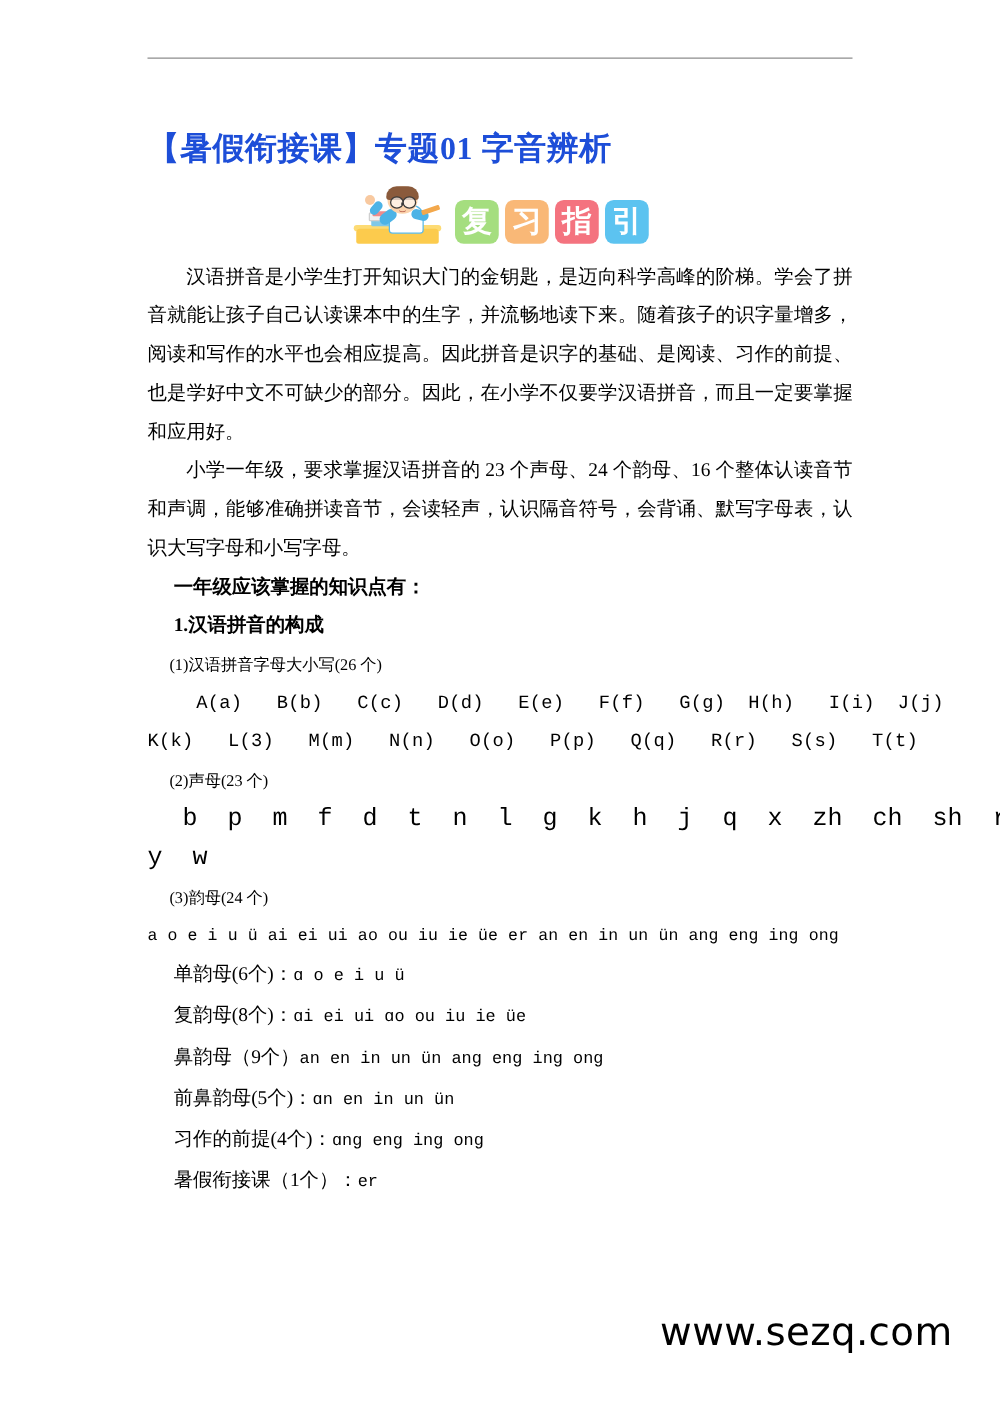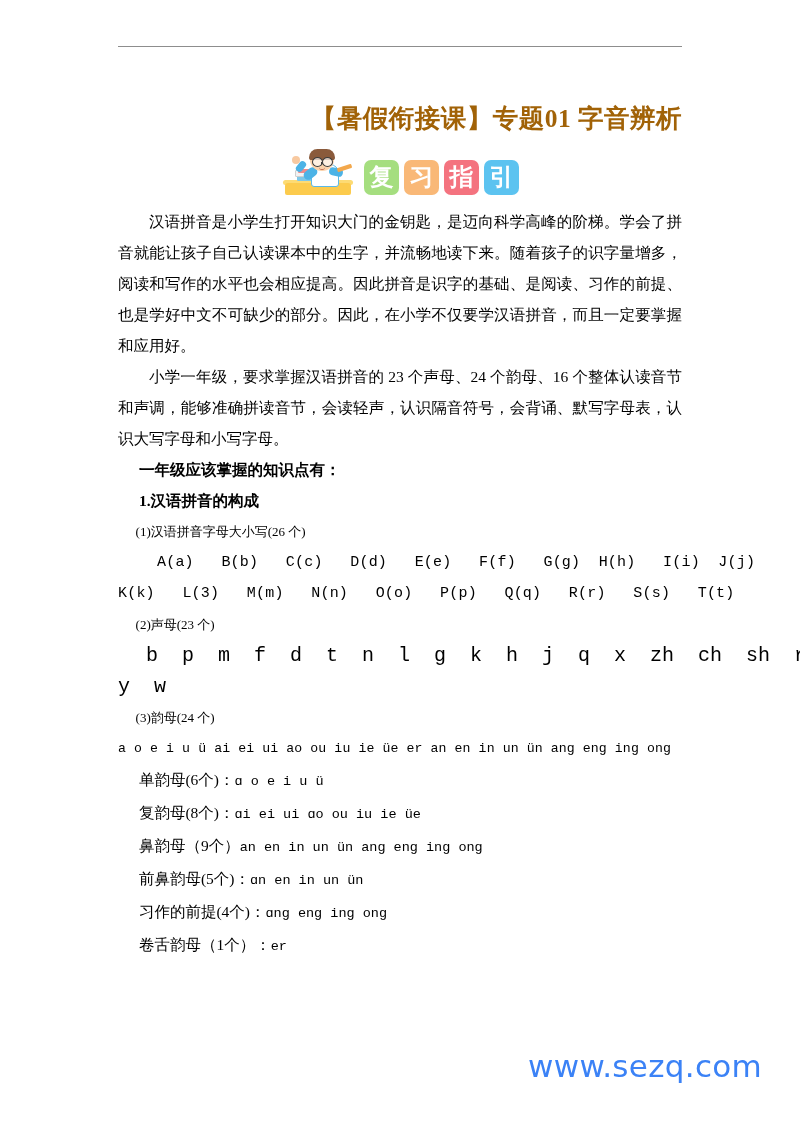--- a/index.html
+++ b/index.html
@@ -40,23 +40,23 @@
     top: 103px;
     width: 564px;
   }
 
   
   .doc-title {
     font-family: "Liberation Serif", "DejaVu Serif", serif;
     font-size: 25.5px;
     font-weight: bold;
     letter-spacing: 0.5px;
-    text-align: right;
+    text-align: left;
     line-height: 1.28;
-    color: #a16207;
+    color: #1d4ed8;
     white-space: nowrap;
   }
 
   
   .badge-row {
     margin-top: 13px;
     height: 46px;
     display: flex;
     align-items: flex-end;
     justify-content: center;
@@ -277,21 +277,21 @@
     font-size: 13.5px;
   }
 
   
   .watermark {
     position: absolute;
     right: 38px;
     top: 1048px;
     font-family: "DejaVu Sans", "Liberation Sans", sans-serif;
     font-size: 31px;
-    color: #3b82f6;
+    color: #000000;
     letter-spacing: 0.3px;
     white-space: nowrap;
   }
 </style>
 </head>
 <body>
 
 <div class="page">
 
   <div class="header-rule"></div>
@@ -361,20 +361,20 @@
     <div class="cat-line">
       <span class="cat-label">鼻韵母（9个）</span><span class="cat-values">an  en in  un ün ang eng ing ong</span>
     </div>
     <div class="cat-line">
       <span class="cat-label">前鼻韵母(5个)：</span><span class="cat-values">ɑn en in un ün</span>
     </div>
     <div class="cat-line">
       <span class="cat-label">习作的前提(4个)：</span><span class="cat-values">ɑng eng ing ong</span>
     </div>
     <div class="cat-line">
-      <span class="cat-label">卷舌韵母（1个）：</span><span class="cat-values">er</span>
+      <span class="cat-label">暑假衔接课（1个）：</span><span class="cat-values">er</span>
     </div>
 
   </div>
 
   <div class="watermark">www.sezq.com</div>
 
 </div>
 
 </body></html>

